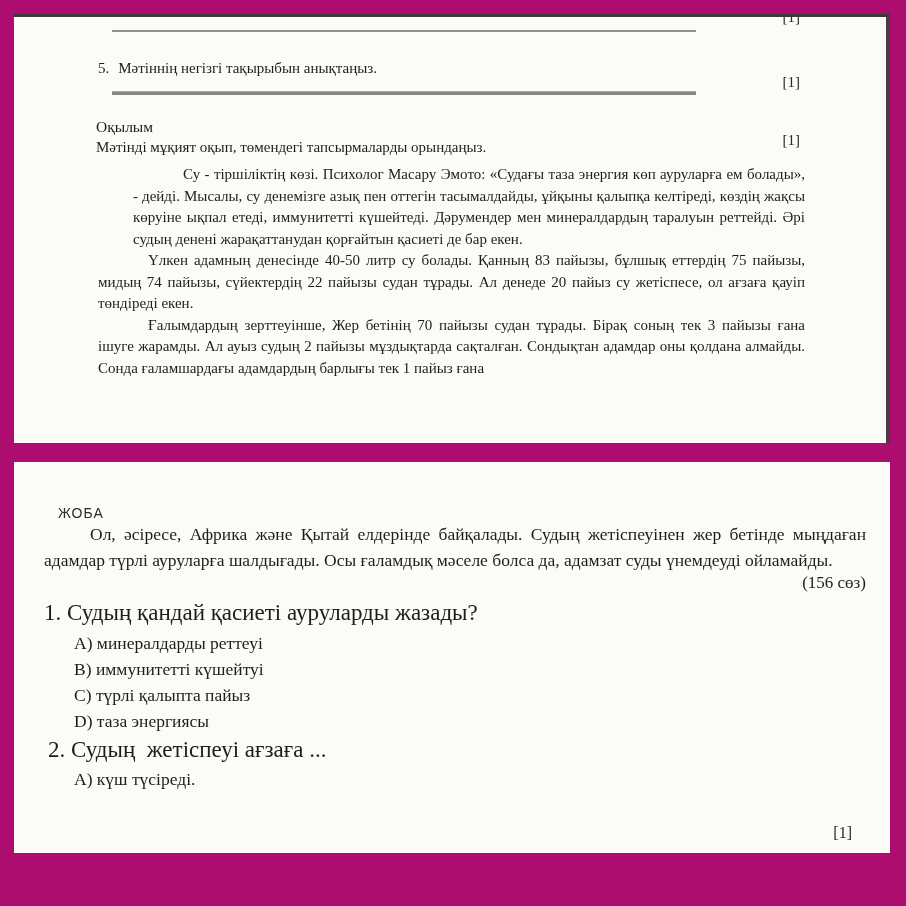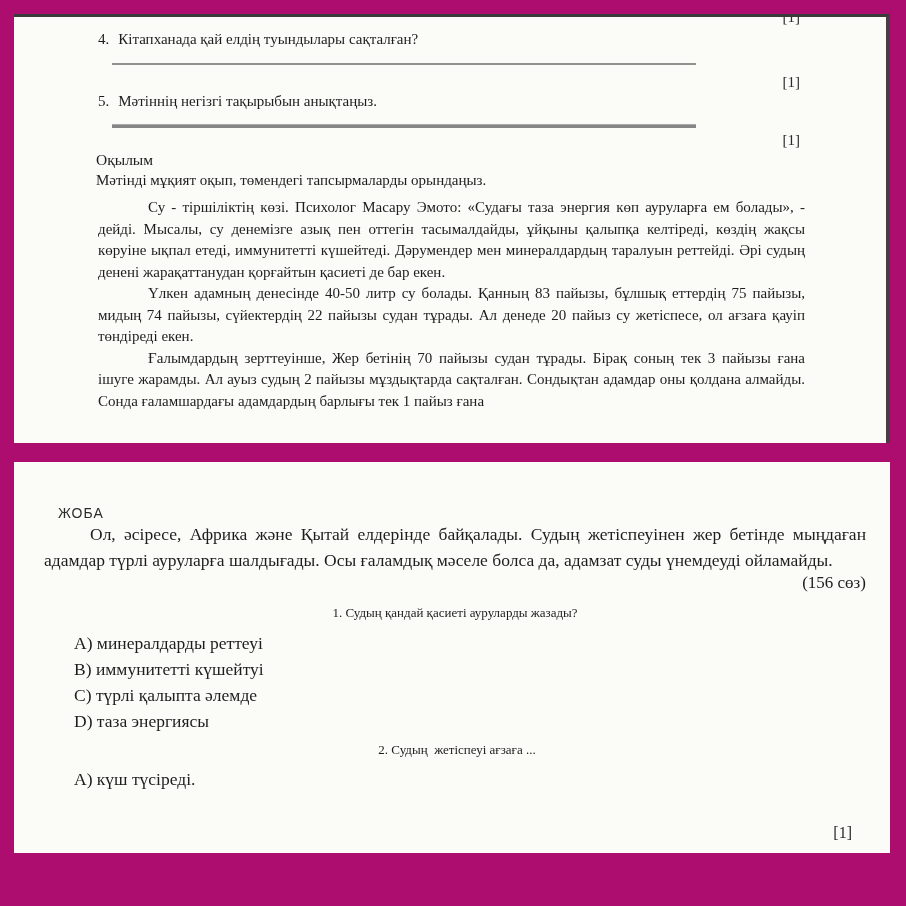--- a/index.html
+++ b/index.html
@@ -39,50 +39,47 @@
   .score{position:absolute;font-size:15px;line-height:18px;color:#2a2a2a;}
   .score.clipped{top:-9px;right:86px;}
   .score.s1{top:56px;right:86px;}
   .score.s2{top:114px;right:86px;}
   .sect-title{margin-top:22px;font-weight:normal;font-size:15.5px;line-height:20px;margin-left:-2px;}
   .sect-instr{font-size:15px;line-height:21px;margin-left:-2px;}
   .para{
     margin:0;font-size:15px;line-height:21.5px;
     text-align:justify;text-indent:50px;
   }
-  .para.lead{margin-top:6px;}
+  .para.lead{margin-top:6px;margin-left:35px;}
   
   .zhoba{
     margin-top:43px;margin-left:14px;
     font-family:"Liberation Sans", sans-serif;
     font-size:14px;line-height:16px;letter-spacing:1px;color:#2b2b2b;
   }
   .para2{
     margin:0;font-size:17.5px;line-height:26px;
     text-align:justify;
   }
   .para2.cont{margin-top:26px;}
   .para2.indent2{text-indent:46px;}
   .wcount{font-size:17px;line-height:20px;text-align:right;}
-  .q2text{margin-top:9px;font-size:13px;line-height:22px;white-space:pre-wrap;text-align:center;}
+  .q2text{margin-top:9px;font-size:23px;line-height:22px;white-space:pre-wrap;}
   .opt{margin-left:30px;font-size:17.5px;line-height:26px;}
   .opt.first{margin-top:6px;}
   .score2{position:absolute;top:360px;right:38px;font-size:16px;line-height:22px;color:#2a2a2a;}
   .qq2{margin-top:5px;margin-left:4px;}
   .optA2{margin-top:5px;}
 </style>
 </head>
 <body>
 
 <div class="page" id="page1">
   <span class="score clipped">[1]</span>
 
-  <div class="q1line">
-    <span class="qnum">4.</span><span>Кітапханада қай елдің туындылары сақталған?</span>
-  </div>
   <div class="blank first"></div>
   <span class="score s1">[1]</span>
 
   <div class="q1line q5">
     <span class="qnum">5.</span><span>Мәтіннің негізгі тақырыбын анықтаңыз.</span>
   </div>
   <div class="blank second"></div>
   <span class="score s2">[1]</span>
 
   <div class="sect-title">Оқылым</div>
@@ -96,20 +93,20 @@
 <div class="page" id="page2">
   <div class="zhoba">ЖОБА</div>
 
   <p class="para2 indent2">Ол, әсіресе, Африка және Қытай елдерінде байқалады. Судың жетіспеуінен жер бетінде мыңдаған адамдар түрлі ауруларға шалдығады. Осы ғаламдық мәселе болса да, адамзат суды үнемдеуді ойламайды.</p>
 
   <div class="wcount">(156 сөз)</div>
 
   <div class="q2text">1. Судың қандай қасиеті ауруларды жазады?</div>
   <div class="opt first">A) минералдарды реттеуі</div>
   <div class="opt">B) иммунитетті күшейтуі</div>
-  <div class="opt">C) түрлі қалыпта әлемде</div>
+  <div class="opt">C) түрлі қалыпта пайыз</div>
   <div class="opt">D) таза энергиясы</div>
 
   <span class="score2">[1]</span>
 
   <div class="q2text qq2">2. Судың  жетіспеуі ағзаға ...</div>
   <div class="opt optA2">A) күш түсіреді.</div>
 </div>
 
 </body></html>

